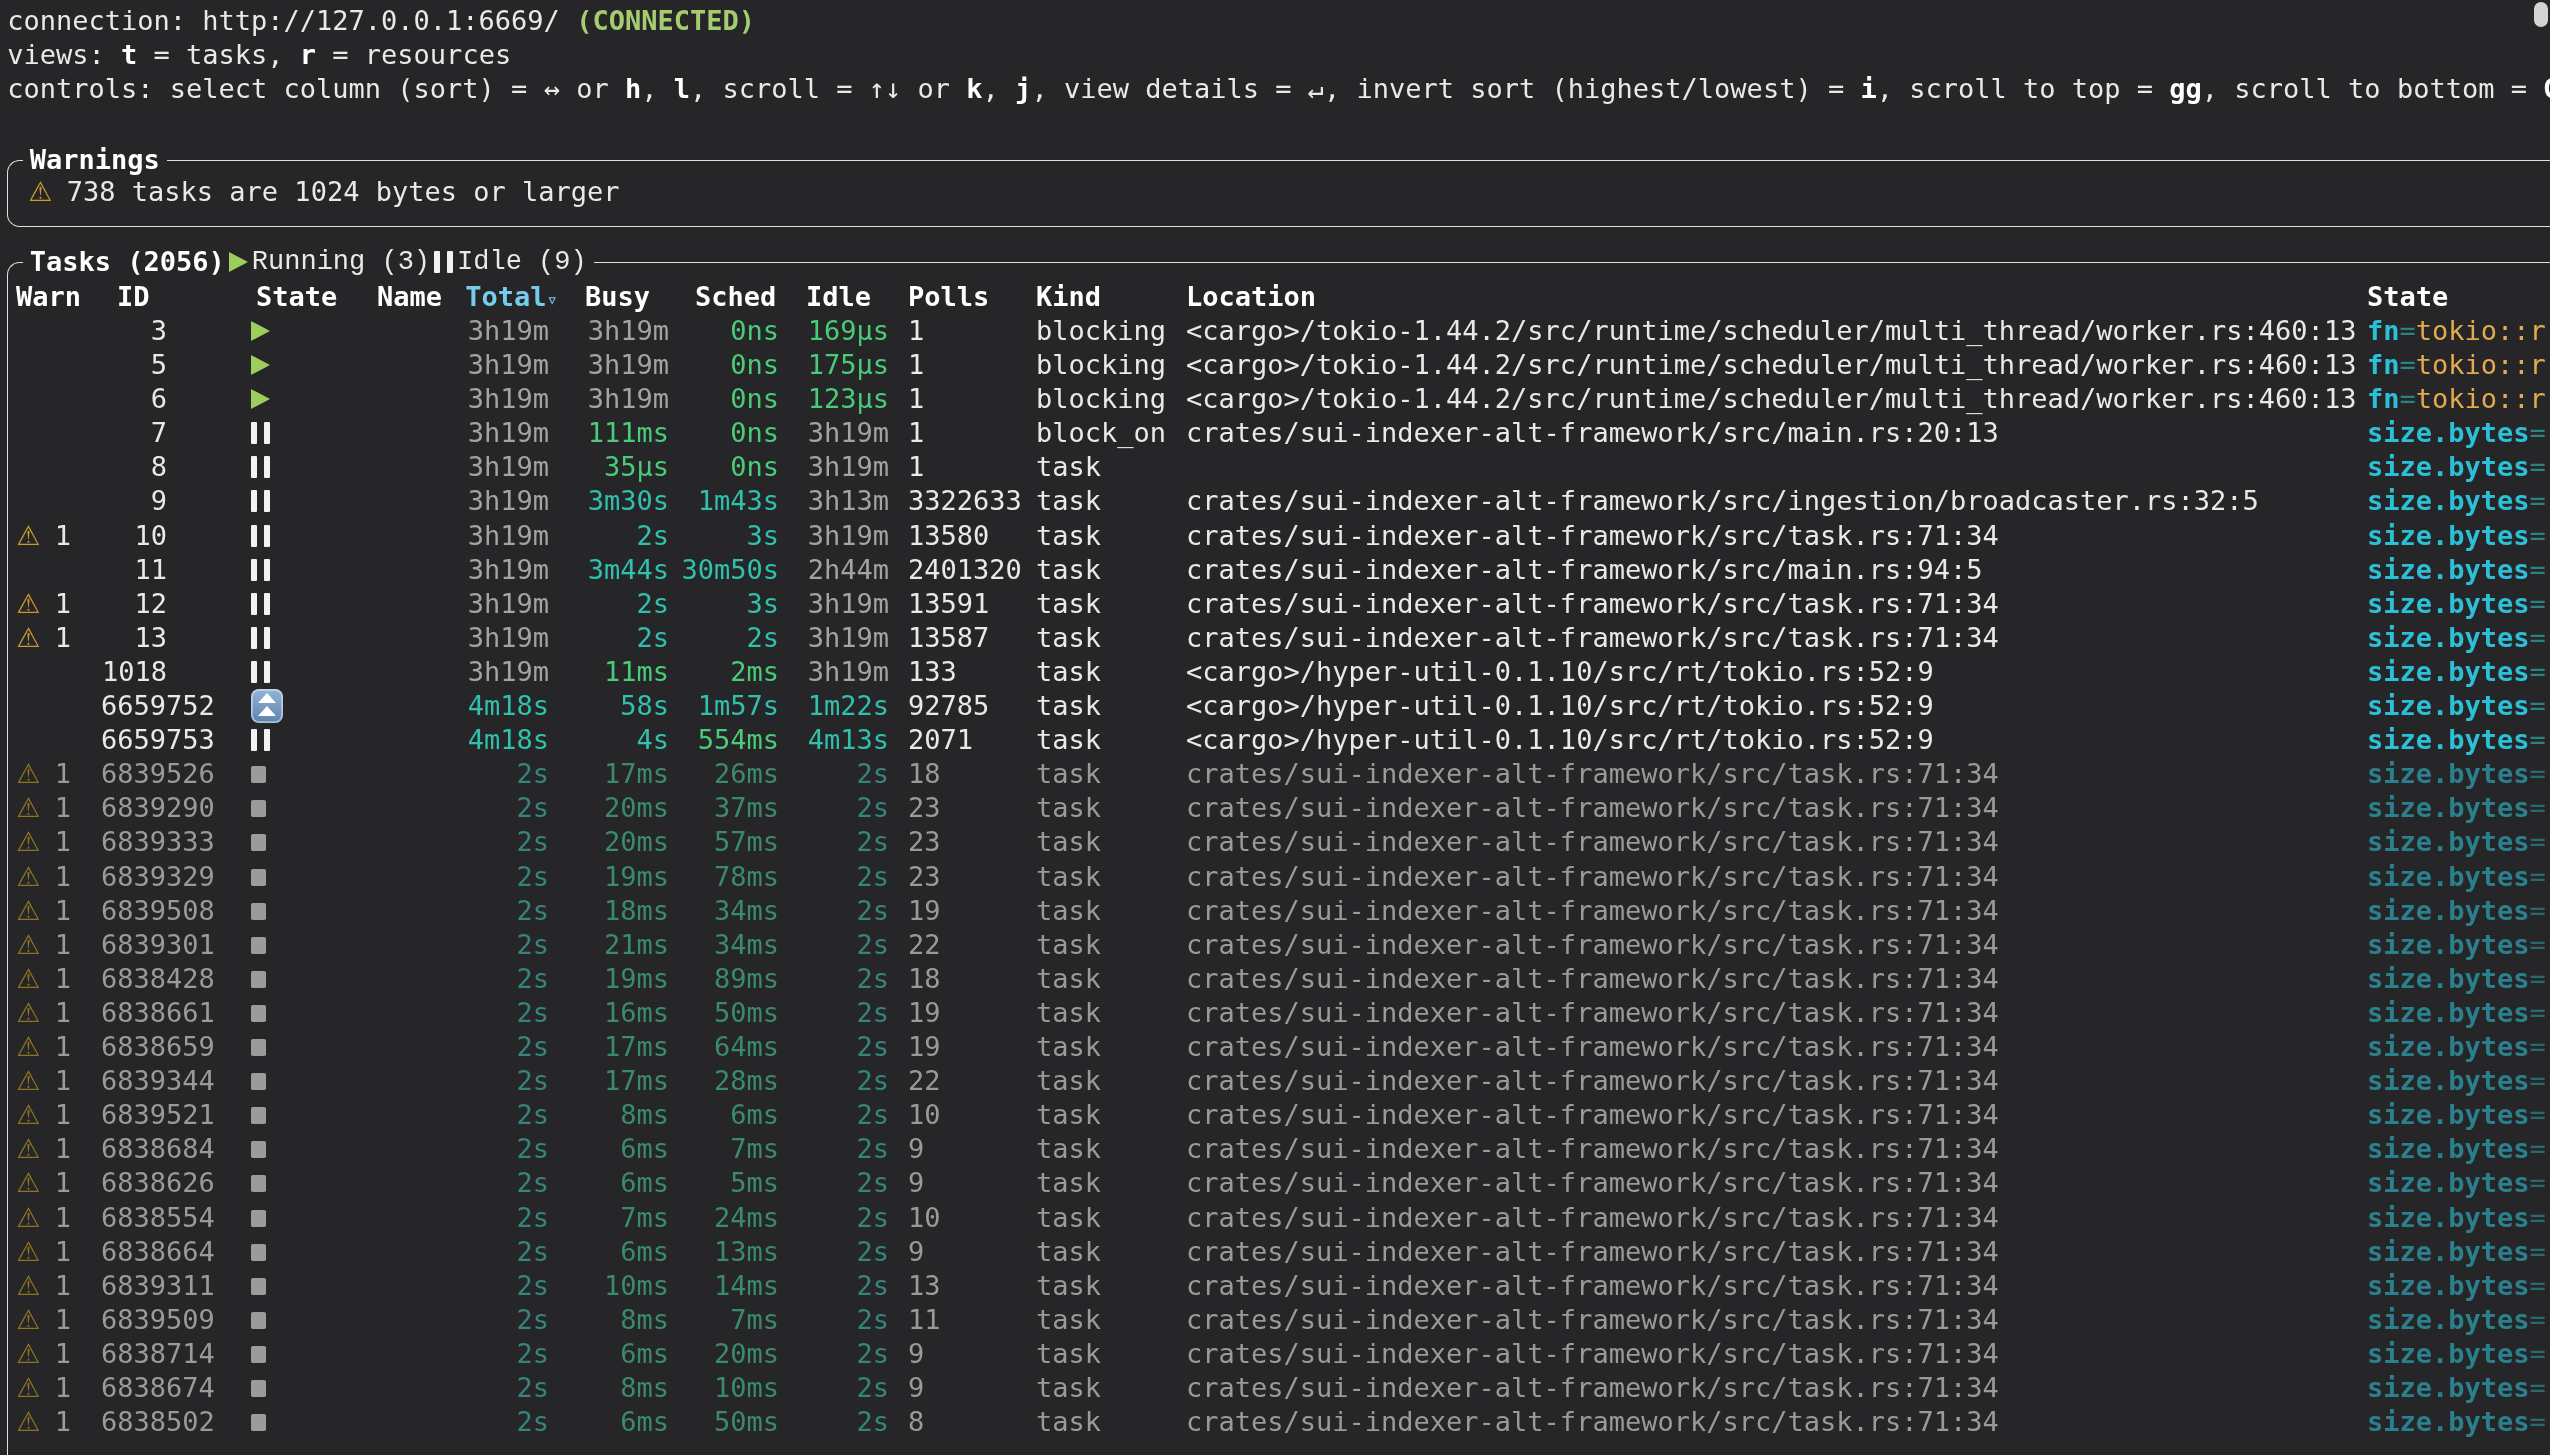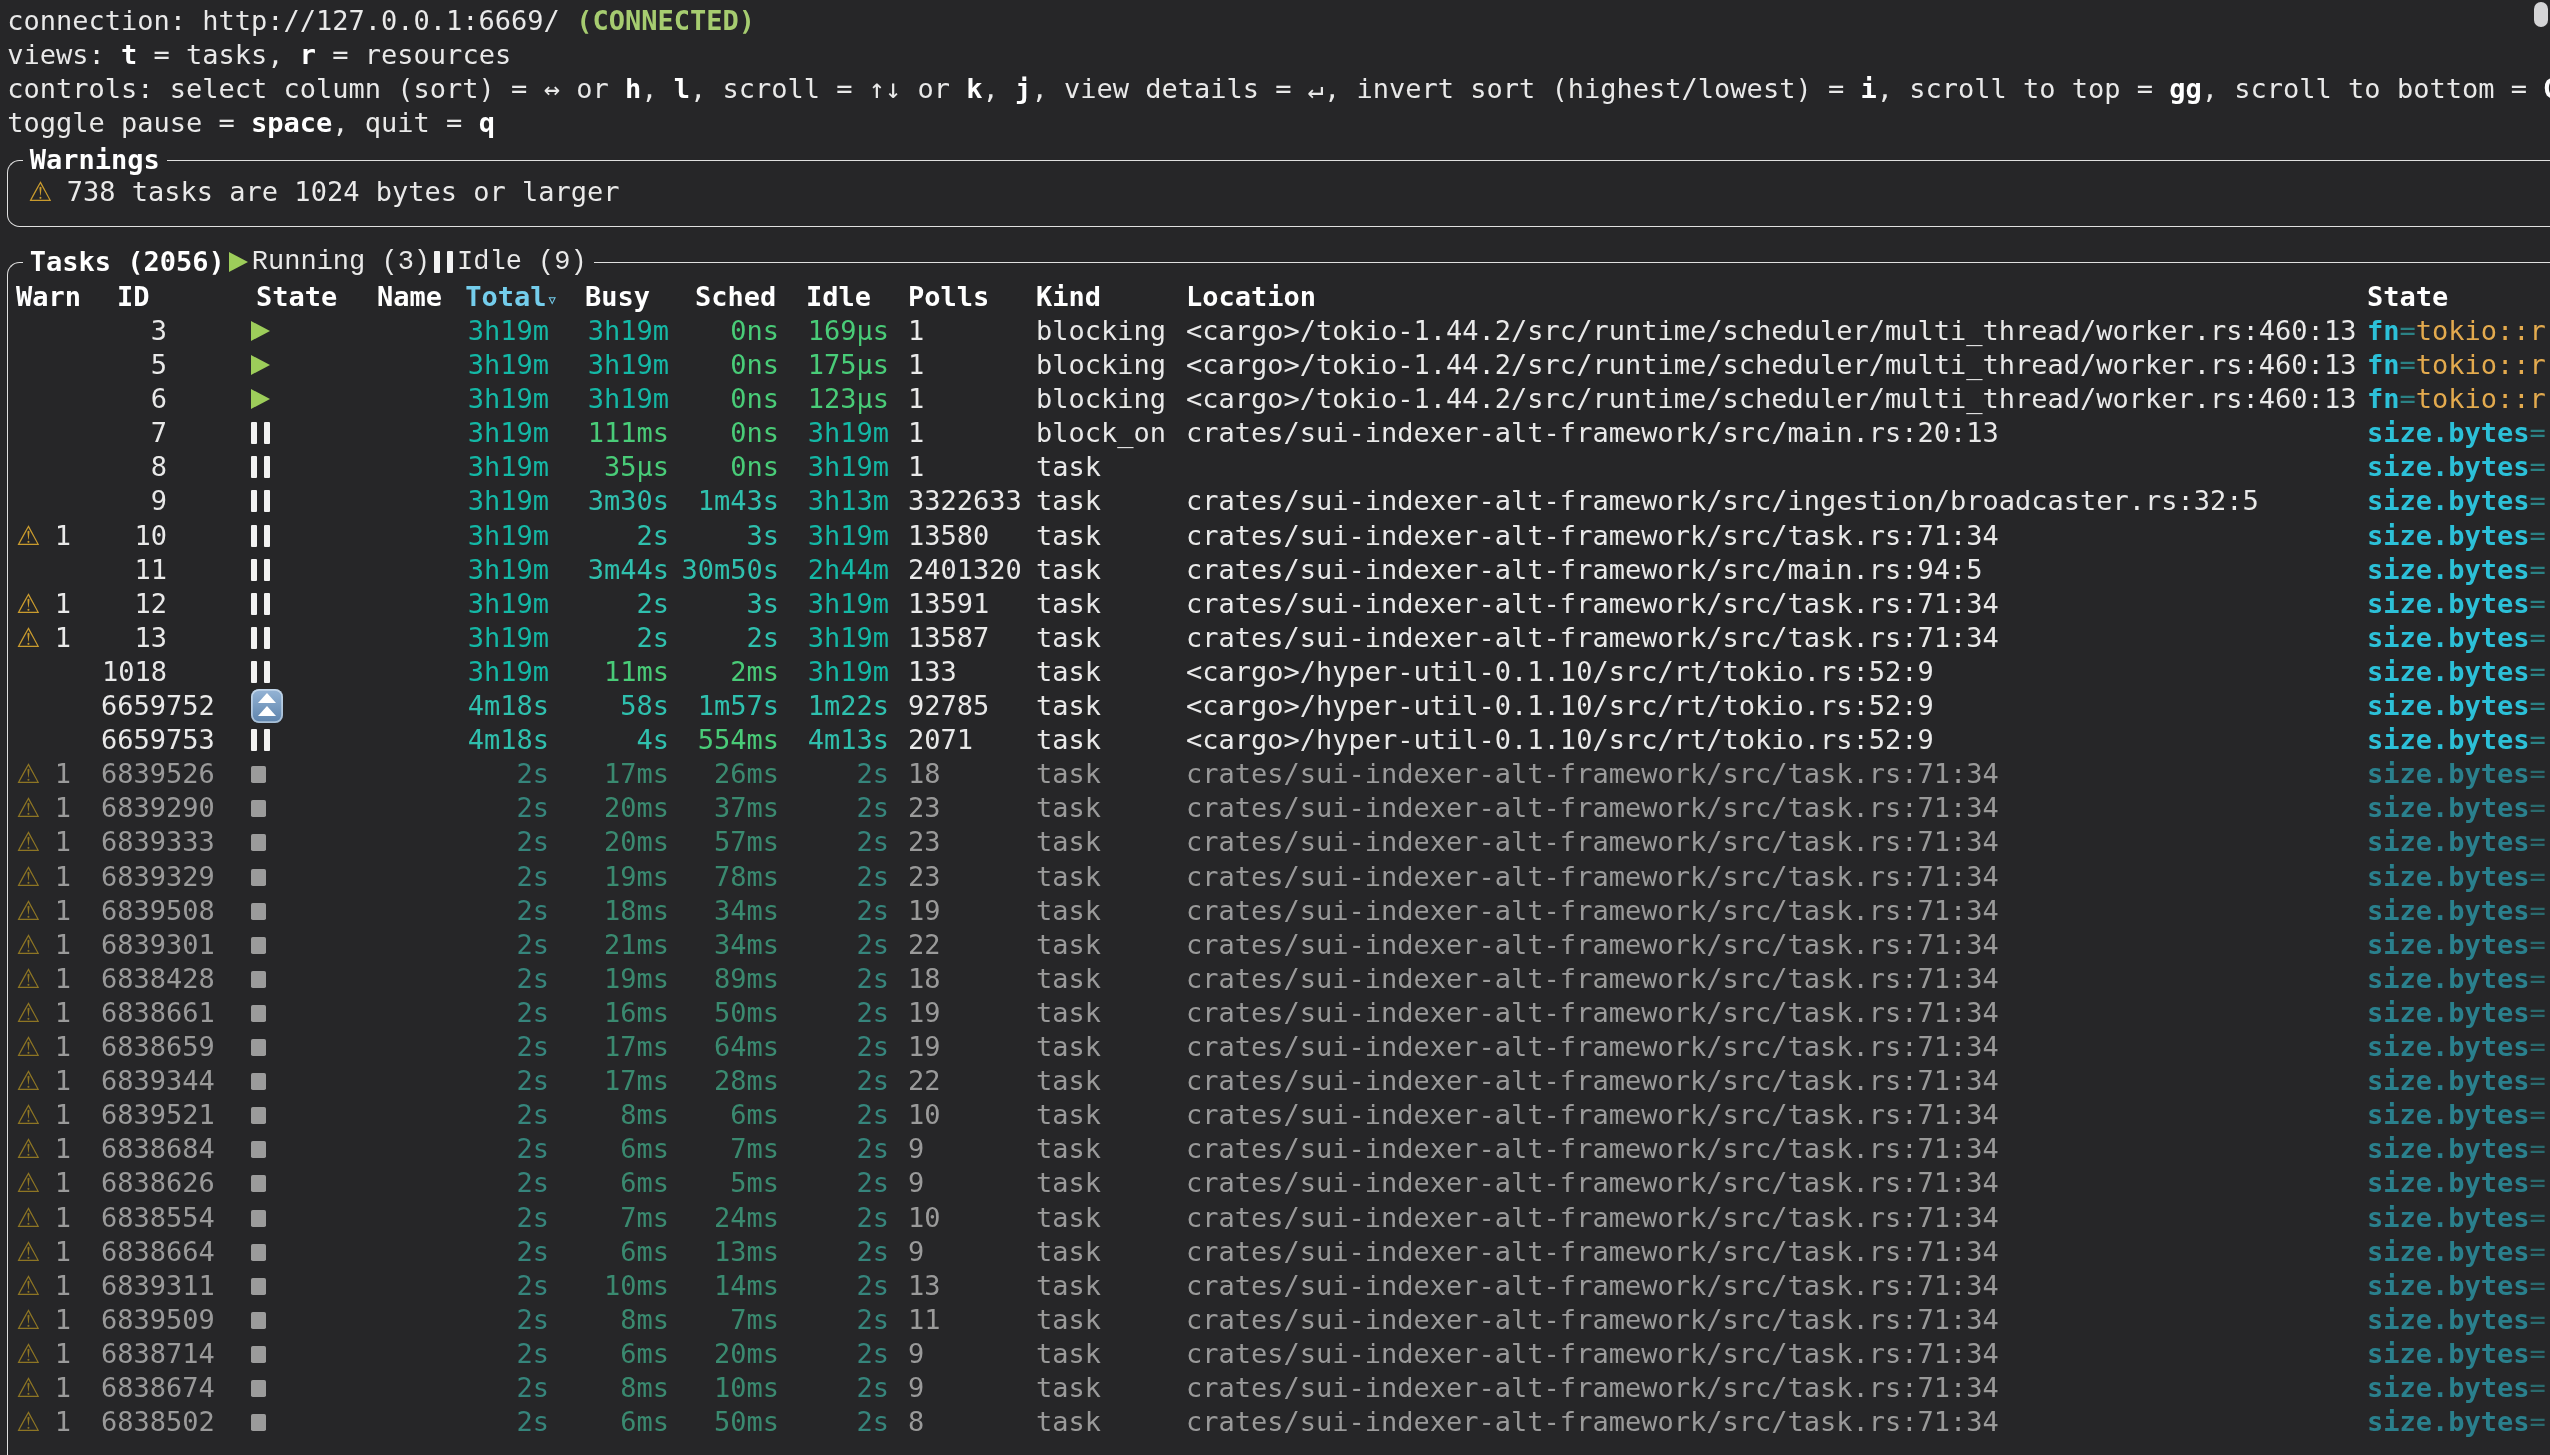--- a/index.html
+++ b/index.html
@@ -63,41 +63,40 @@
   .c-kind{left:1036px;width:147px;}
   .c-loc{left:1186px;width:1176px;overflow:hidden;}
   .c-fields{left:2367px;width:183px;overflow:hidden;}
 
   .st{display:none;}
   .trow[data-state="running"] .st-running{display:inline-block;}
   .trow[data-state="idle"] .st-idle{display:inline-block;}
   .trow[data-state="stopped"] .st-stopped{display:inline-block;}
   .trow[data-state="scheduled"] .st-scheduled{display:inline-block;}
 
-  .d-blue{color:#14b8a6;} .d-teal{color:#2fc0ae;} .d-green{color:#49cc78;}
+  .d-blue{color:#a3a3a3;} .d-teal{color:#2fc0ae;} .d-green{color:#49cc78;}
   .f-key{color:#2cc0d8;font-weight:bold;} .f-eq{color:#2b8184;} .f-val{color:#e3aa4e;}
 
   .trow.dim{color:#9a9a9a;}
   .trow.dim .d-blue,.trow.dim .d-teal{color:#36857c;}
   .trow.dim .d-green{color:#3a8a70;}
   .trow.dim .warn-ico{color:#8d7524;}
   .trow.dim .f-key{color:#2a808d;} .trow.dim .f-eq{color:#2a6a6e;} .trow.dim .f-val{color:#8a8a8a;}
 
   .scroll-thumb{position:absolute;right:1.8px;top:1.8px;width:14.4px;height:25px;
      border-radius:7.2px;background:#e3e3e5;opacity:.92;}
 </style>
 </head>
 <body>
 
 <div class="screen">
 
   <div class="hline" style="top:3.6px"><span class="seg">connection: http://127.0.0.1:6669/ </span><span class="seg g">(CONNECTED)</span></div>
   <div class="hline" style="top:38px"><span class="seg">views: </span><span class="seg b">t</span><span class="seg"> = tasks, </span><span class="seg b">r</span><span class="seg"> = resources</span></div>
   <div class="hline" style="top:72px"><span class="seg">controls: select column (sort) = </span><span class="seg">↔</span><span class="seg"> or </span><span class="seg b">h</span><span class="seg">, </span><span class="seg b">l</span><span class="seg">, scroll = </span><span class="seg">↑↓</span><span class="seg"> or </span><span class="seg b">k</span><span class="seg">, </span><span class="seg b">j</span><span class="seg">, view details = </span><span class="seg">↵</span><span class="seg">, invert sort (highest/lowest) = </span><span class="seg b">i</span><span class="seg">, scroll to top = </span><span class="seg b">gg</span><span class="seg">, scroll to bottom = </span><span class="seg b">G</span></div>
-  <div class="hline" style="top:106px"><span class="seg">toggle pause = </span><span class="seg b">space</span><span class="seg">, quit = </span><span class="seg b">q</span></div>
 
   <div class="box warnings">
     <span class="box-title">Warnings</span>
     <div class="warn-row">
       <span class="warn-ico">⚠</span>
       <span>738 tasks are 1024 bytes or larger</span>
     </div>
   </div>
 
   <div class="box tasks">

